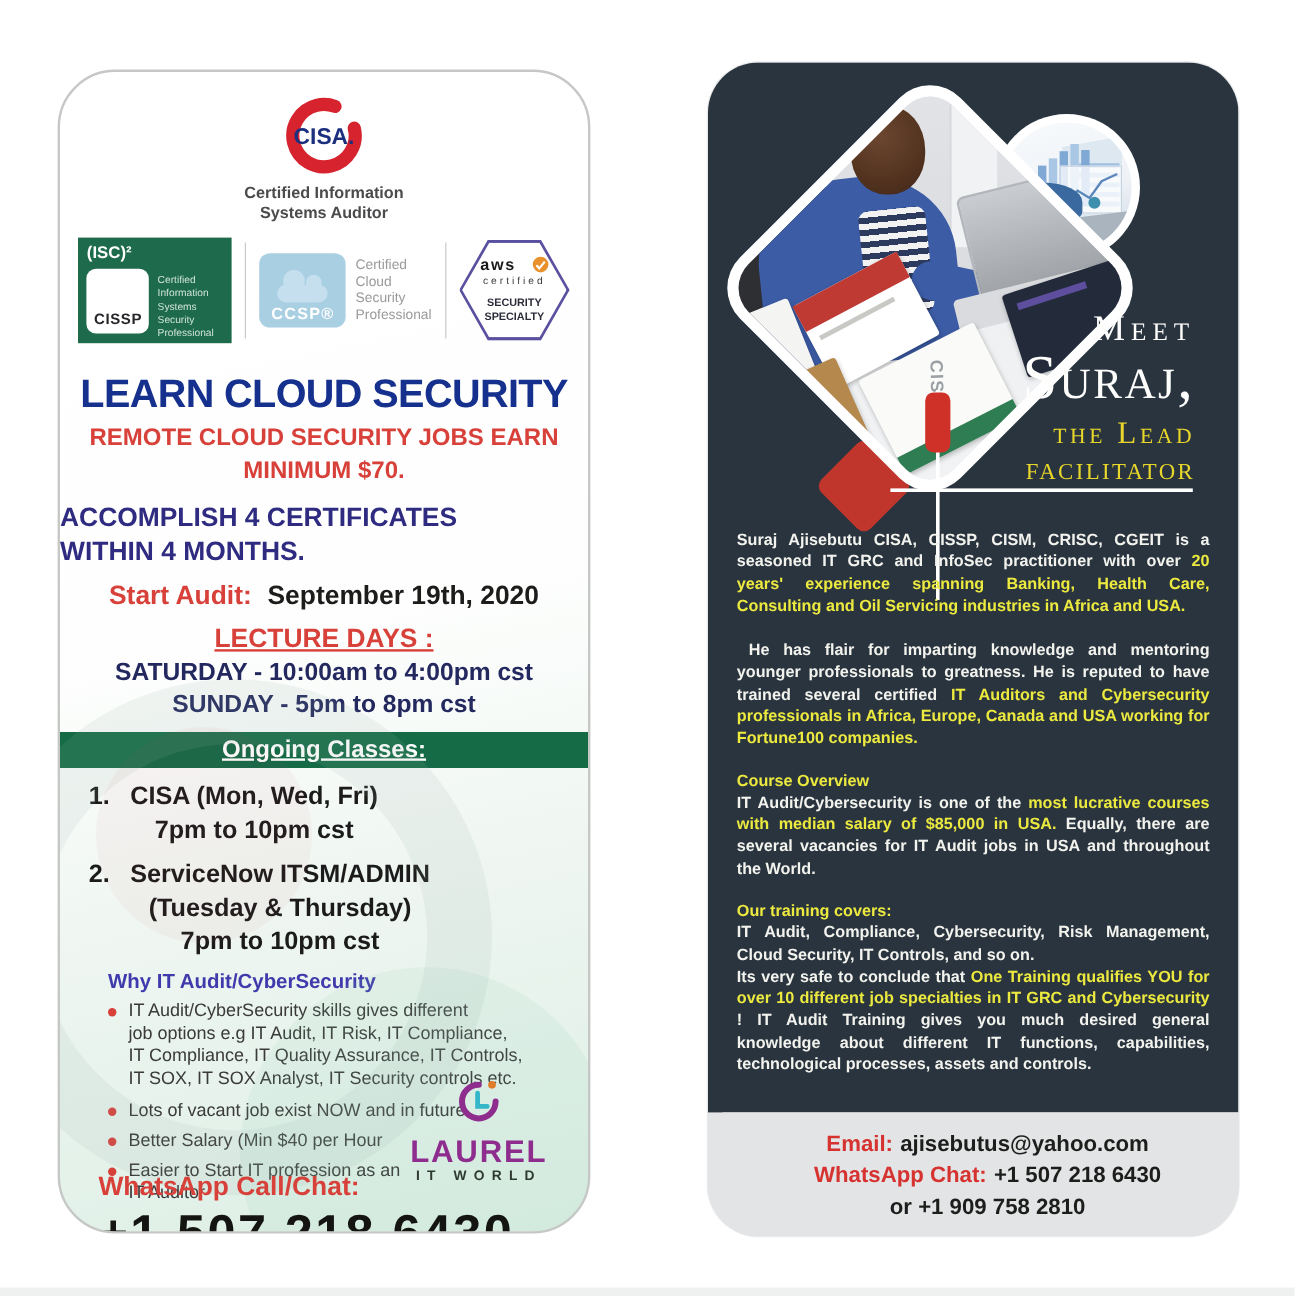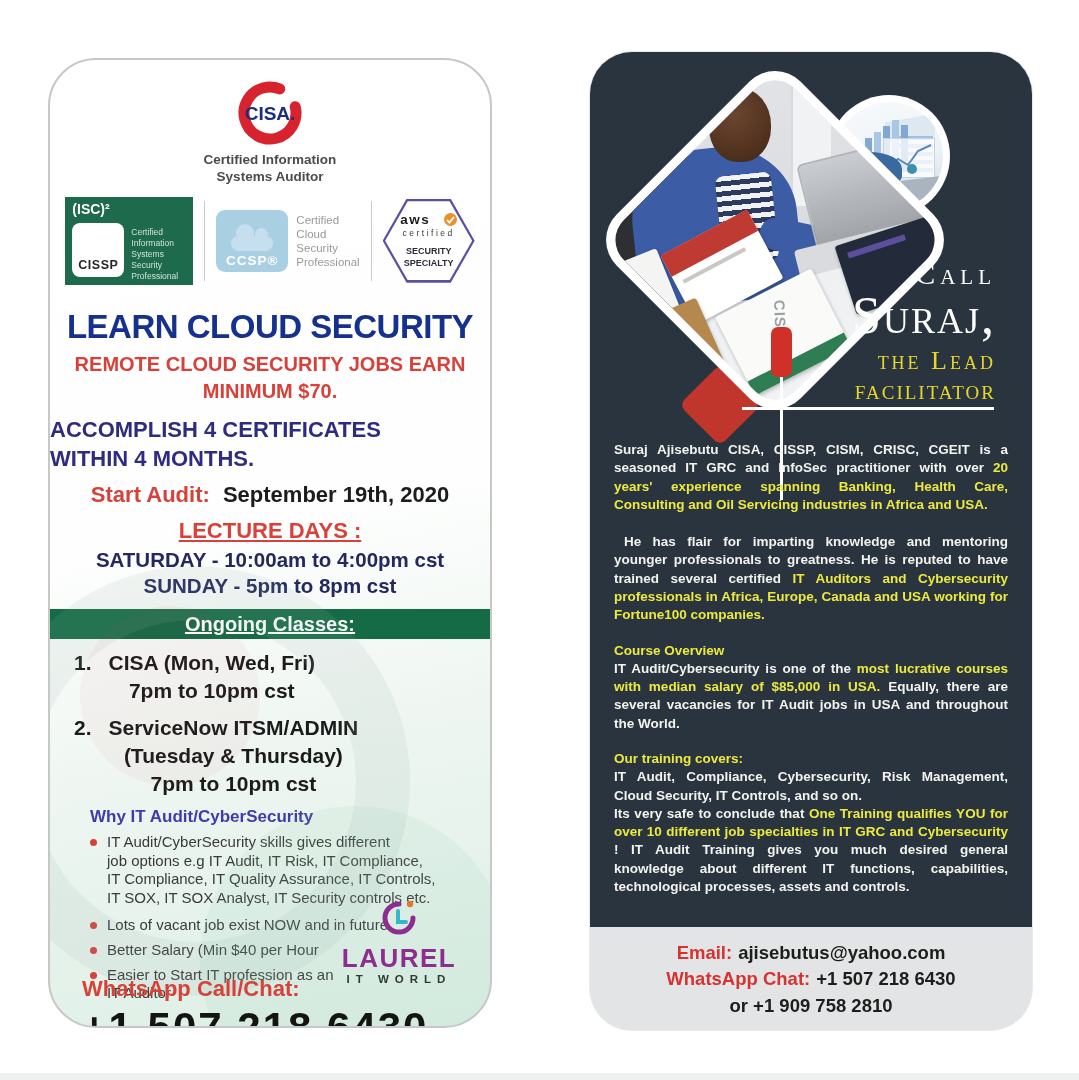--- a/index.html
+++ b/index.html
@@ -176,21 +176,21 @@
   .t-fac  { font-size:27px; letter-spacing:2px; color:#e8d72a; line-height:1.15; }
 
   .rf-body { position:absolute; left:24px; top:389px; width:394px; z-index:5; }
   .bio { color:#f3f3ee; font-size:13.5px; font-weight:bold; line-height:1.355;
     text-align:justify; margin:0; }
   .bio.indent { text-indent:10px; }
   .mb1 { margin-bottom:19px; } .mb2 { margin-bottom:17px; }
   .yellow { color:#ece93f; }
   .sec-head { color:#ece93f; font-size:13.5px; font-weight:bold; line-height:1.355; }
 
-  .rf-footer { position:absolute; left:0; top:875px; width:442px; height:103px;
+  .rf-footer { position:absolute; left:12px; top:875px; width:442px; height:103px;
     background:#e3e4e6; text-align:center; padding-top:13px; }
   .ft-line { font-size:18.5px; font-weight:bold; color:#1d1d1b; line-height:1.42; }
   .ft-label { color:#d63230; margin-right:6px; }
 
   .bottom-strip { position:absolute; left:0; top:1073px; width:1079px; height:7px; background:#eff1f1; }
 </style>
 </head>
 <body>
 
 <div id="canvas">
@@ -389,21 +389,21 @@
           </div>
         </div>
       </div>
     </div>
 
     <div class="cs-wick"></div>
     <div class="cs-hline"></div>
     <div class="cs-body"></div>
 
     <div class="rf-title">
-      <div class="t-meet">Call</div>
+      <div class="t-meet">Meet</div>
       <div class="t-name">Suraj,</div>
       <div class="t-lead">the Lead</div>
       <div class="t-fac">facilitator</div>
     </div>
 
     <div class="rf-body">
       <p class="bio mb1"><span>Suraj Ajisebutu CISA, CISSP, CISM, CRISC, CGEIT is a seasoned IT GRC and InfoSec practitioner with over </span><span class="yellow">20 years' experience spanning Banking, Health Care, Consulting and Oil Servicing industries in Africa and USA.</span></p>
 
       <p class="bio indent mb2"><span>He has flair for imparting knowledge and mentoring younger professionals to greatness. He is reputed to have trained several certified </span><span class="yellow">IT Auditors and Cybersecurity professionals in Africa, Europe, Canada and USA working for Fortune100 companies.</span></p>
 

